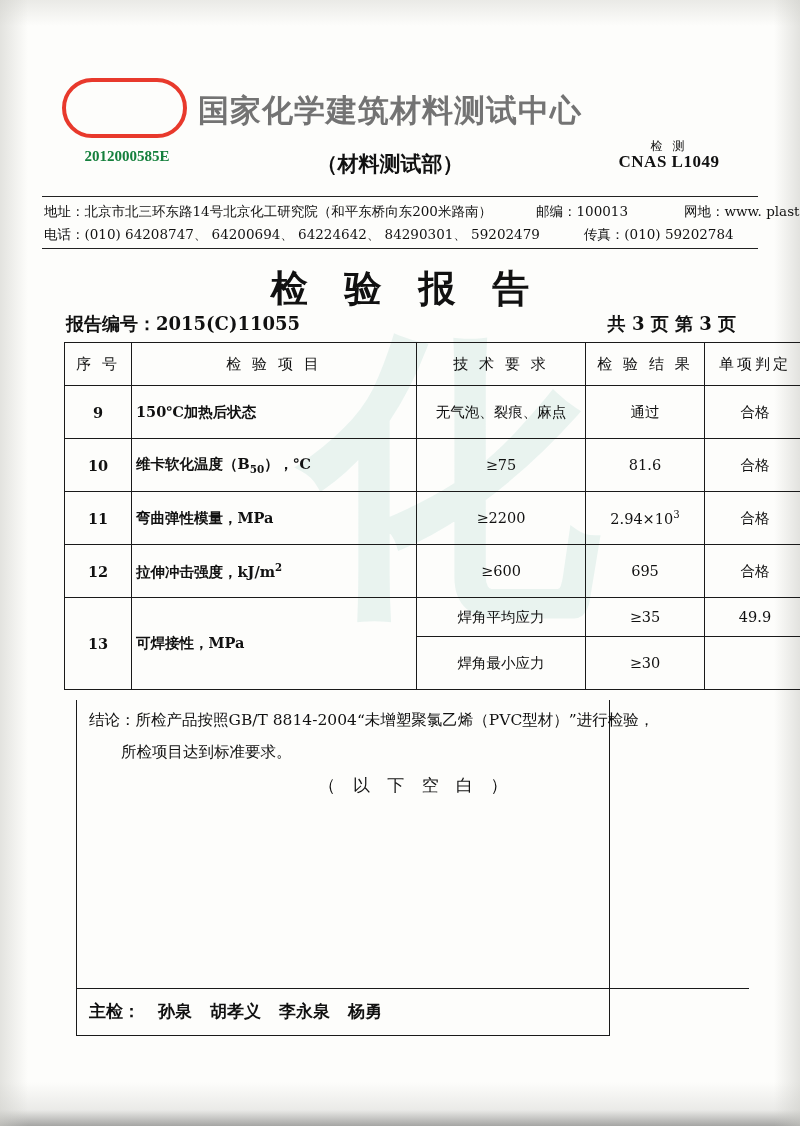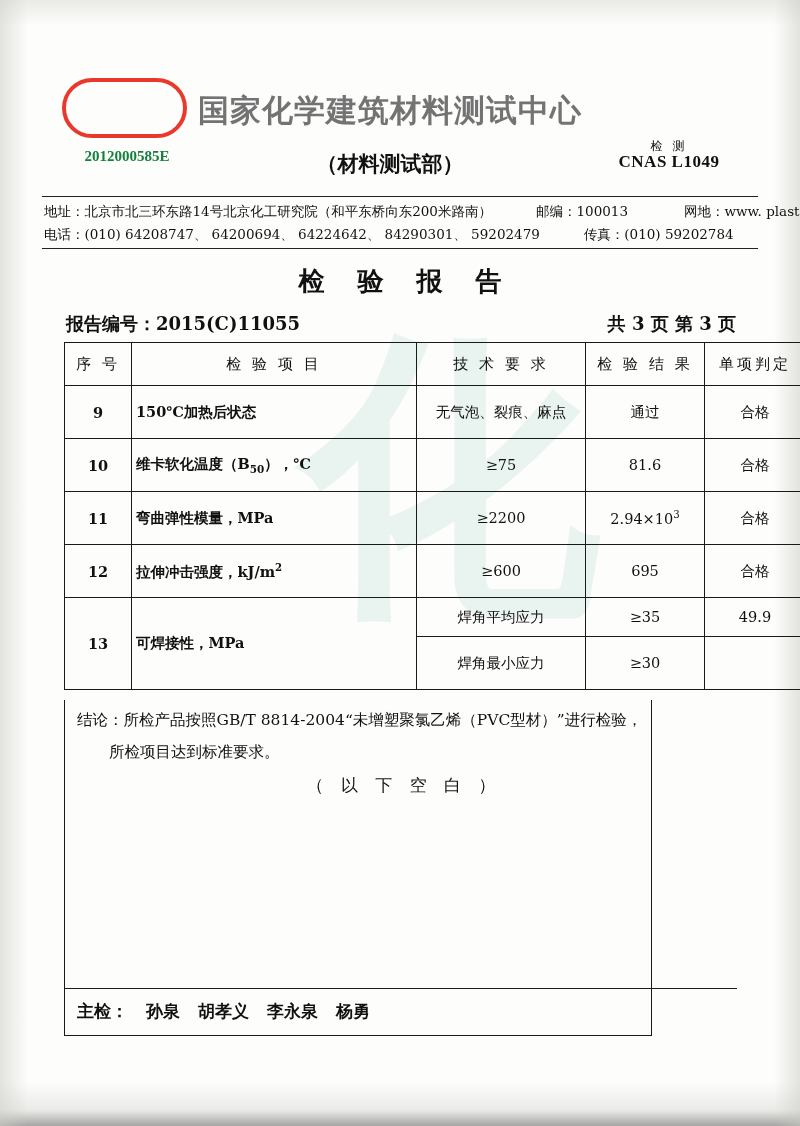--- a/index.html
+++ b/index.html
@@ -168,21 +168,21 @@
     background: #222;
   }
 
   
   .report-title {
     position: absolute;
     left: 200px;
     top: 264px;
     width: 400px;
     text-align: center;
-    font-size: 26px;
+    font-size: 37px;
     font-weight: bold;
     font-family: "DejaVu Serif", serif;
     letter-spacing: 12px;
     text-indent: 12px;
     color: #111;
   }
   .report-no {
     position: absolute;
     left: 66px;
     top: 312px;
@@ -247,23 +247,23 @@
     padding-left: 16px;
     font-weight: bold;
     font-size: 15px;
   }
   sub { font-size: 0.72em; }
   sup { font-size: 0.7em; }
 
   
   .concl {
     position: absolute;
-    left: 64px;
+    left: 76px;
     top: 700px;
-    width: 588px;
+    width: 534px;
     border: 1px solid #1a1a1a;
     border-top: none;
     box-sizing: border-box;
     min-height: 336px;
   }
   .concl-l1 {
     position: absolute;
     left: 12px;
     top: 10px;
     font-size: 15.5px;

